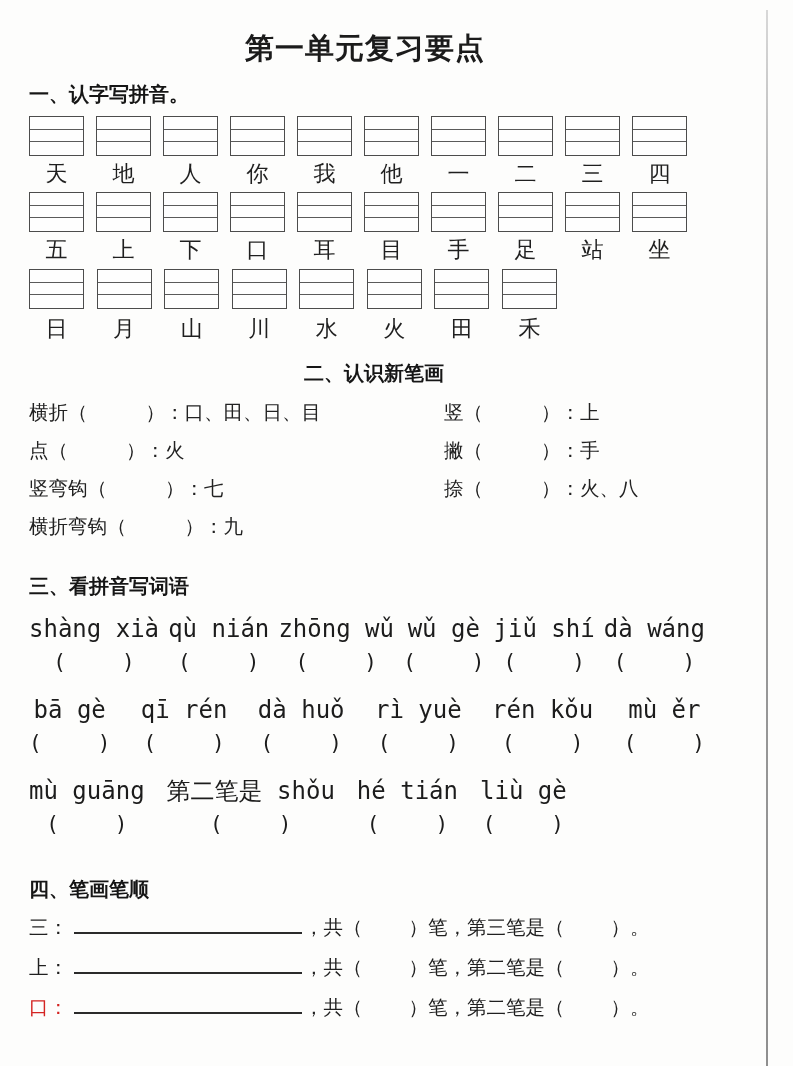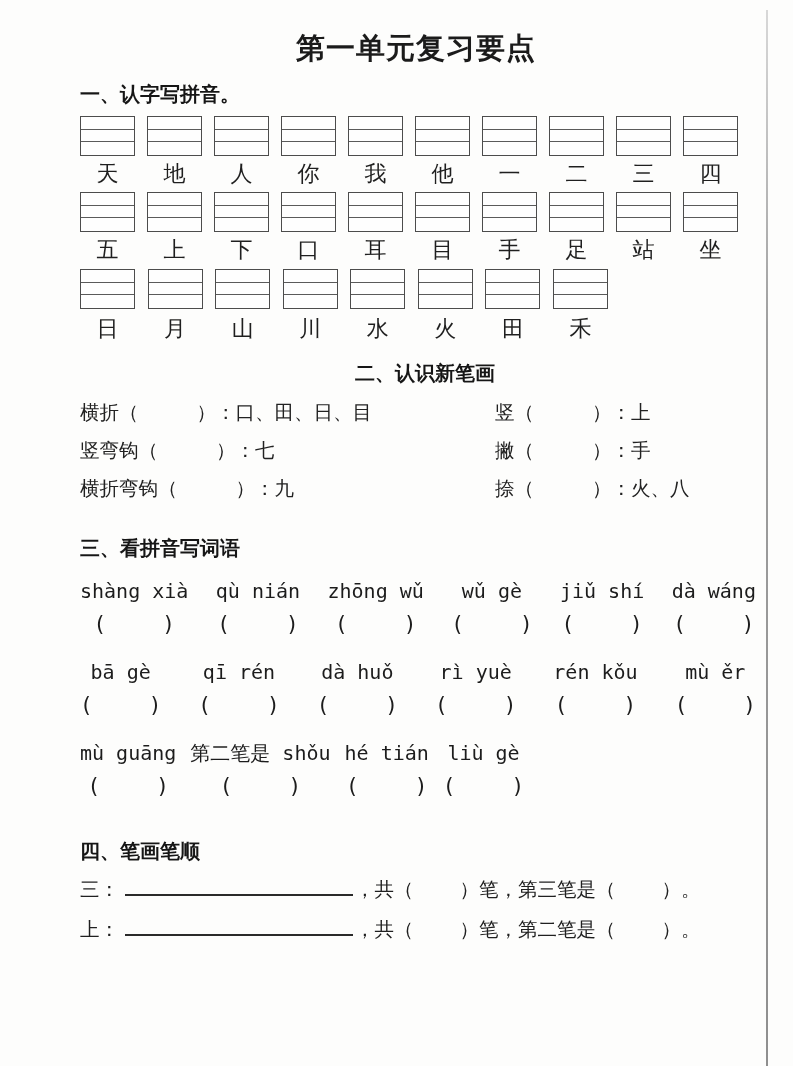--- a/index.html
+++ b/index.html
@@ -8,21 +8,21 @@
     background:#fdfdfc;
     color:#222;
     font-family:"Liberation Serif","DejaVu Serif",serif;
     position:relative;
     overflow:hidden;
   }
   .scan-edge{
     position:absolute;top:10px;bottom:0;left:766px;width:2px;
     background:linear-gradient(to bottom,#d8d8d8,#9f9f9f 30%,#8f8f8f);
   }
-  .content{padding-left:80px;width:690px;}
+  .content{padding-left:29px;width:690px;}
 
   h1.title{
     margin:30px 0 0 0;text-align:center;
     font-family:"Liberation Sans","DejaVu Sans",sans-serif;
     font-size:29px;line-height:36px;font-weight:bold;color:#1b1b1b;
     letter-spacing:1px; width:672px;
   }
   .sec-h{
     font-family:Liberation Sans, sans-serif;
     font-weight:bold;font-size:20px;line-height:24px;color:#161616;
@@ -43,23 +43,23 @@
   .s2cols{display:flex;margin-top:17px;}
   .s2l{width:415px;} .s2r{flex:1;}
   .s2line{font-size:19.5px;line-height:22px;margin-bottom:16px;white-space:nowrap;}
   .gap{display:inline-block;}
   .s2gap{width:58px;}
 
   
   .pyrows{margin-top:18px;}
   .pyrow{display:flex;width:676px;margin-bottom:22px;}
   .pyrow.between{justify-content:space-between;}
-  .pyrow.start{justify-content:flex-start;gap:14px;}
+  .pyrow.start{justify-content:flex-start;gap:22px;}
   .pygroup{display:flex;flex-direction:column;align-items:center;}
-  .pyword{font-family:"DejaVu Sans Mono","Liberation Mono",monospace;font-size:20px;line-height:26px;white-space:pre;color:#1c1c1c;}
+  .pyword{font-family:"DejaVu Sans Mono","Liberation Mono",monospace;font-size:24px;line-height:26px;white-space:pre;color:#1c1c1c;}
   .pp{margin-top:7px;font-family:"DejaVu Sans Mono","Liberation Mono",monospace;font-size:21px;line-height:26px;color:#1c1c1c;}
   .ppgap{width:56px;}
 
   
   .s4rows{margin-top:12px;}
   .s4row{font-size:19.5px;line-height:30px;margin-bottom:10px;white-space:nowrap;color:#202020;}
   .s4label{font-weight:normal;}
   .uline{display:inline-block;width:228px;height:0.85em;border-bottom:2.2px solid #2a2a2a;margin:0 2px 0 6px;}
   .gap4{width:46px;}
 </style>
@@ -226,20 +226,21 @@
     <span>水</span>
     <span>火</span>
     <span>田</span>
     <span>禾</span>
   </div>
 
   <div class="sec-h h2m">二、认识新笔画</div>
   <div class="s2cols">
     <div class="s2l">
       <div class="s2line"><span>横折</span><span>（</span><span class="gap s2gap"></span><span>）：</span><span>口、田、日、目</span></div>
+      <div class="s2line"><span>点</span><span>（</span><span class="gap s2gap"></span><span>）：</span><span>火</span></div>
       <div class="s2line"><span>竖弯钩</span><span>（</span><span class="gap s2gap"></span><span>）：</span><span>七</span></div>
       <div class="s2line"><span>横折弯钩</span><span>（</span><span class="gap s2gap"></span><span>）：</span><span>九</span></div>
     </div>
     <div class="s2r">
       <div class="s2line"><span>竖</span><span>（</span><span class="gap s2gap"></span><span>）：</span><span>上</span></div>
       <div class="s2line"><span>撇</span><span>（</span><span class="gap s2gap"></span><span>）：</span><span>手</span></div>
       <div class="s2line"><span>捺</span><span>（</span><span class="gap s2gap"></span><span>）：</span><span>火、八</span></div>
     </div>
   </div>
 
@@ -322,15 +323,18 @@
   </div>
 
   <div class="sec-h h4m">四、笔画笔顺</div>
   <div class="s4rows">
     <div class="s4row">
       <span class="s4label" style="color: rgb(32, 32, 32);">三：</span><span class="uline"></span><span>，共（</span><span class="gap gap4"></span><span>）笔，第三笔是（</span><span class="gap gap4"></span><span>）。</span>
     </div>
     <div class="s4row">
       <span class="s4label" style="color: rgb(32, 32, 32);">上：</span><span class="uline"></span><span>，共（</span><span class="gap gap4"></span><span>）笔，第二笔是（</span><span class="gap gap4"></span><span>）。</span>
     </div>
+    <div class="s4row">
+      <span class="s4label" style="color: rgb(212, 36, 34);">口：</span><span class="uline"></span><span>，共（</span><span class="gap gap4"></span><span>）笔，第二笔是（</span><span class="gap gap4"></span><span>）。</span>
+    </div>
   </div>
 
 </div>
 
 </body></html>

